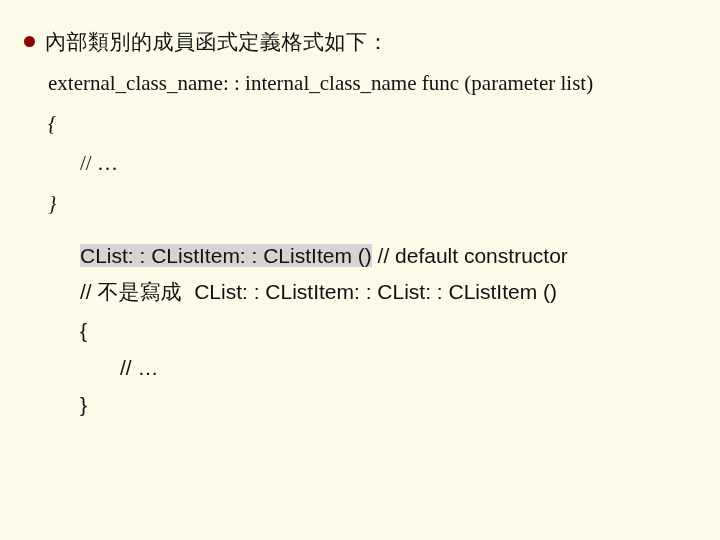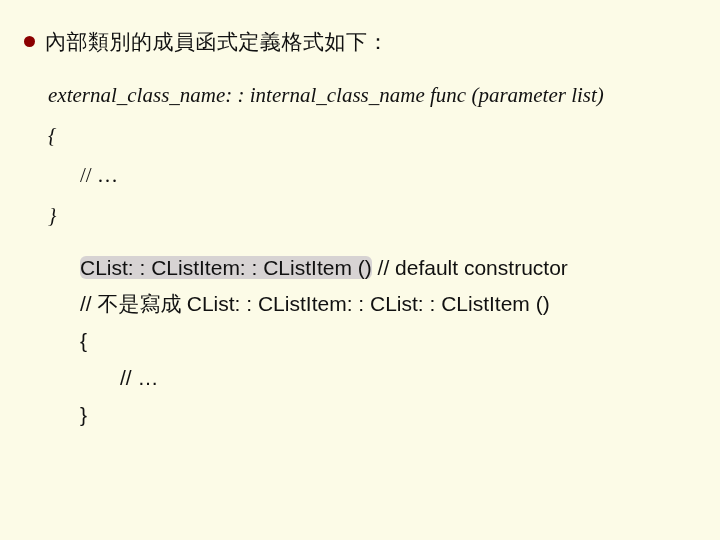--- a/index.html
+++ b/index.html
@@ -31,22 +31,21 @@
     background: #8b0000;
     margin-top: 8px;
     margin-right: 10px;
     flex: 0 0 auto;
   }
   .bullet-text {
     font-family: "PMingLiU", "Times New Roman", serif;
     letter-spacing: 0.5px;
   }
   .syntax {
-    margin: 20px 0 0 48px;
-    font-style: italic;
+    margin: 8px 0 0 48px;
     font-family: "Times New Roman", serif;
     line-height: 1.9;
   }
   .brace {
     margin-left: 48px;
     font-style: italic;
     font-family: "Times New Roman", serif;
     line-height: 1.9;
   }
   .comment-line {
@@ -59,27 +58,26 @@
     font-family: "PMingLiU", "Times New Roman", serif;
     line-height: 1.9;
   }
   .code-block {
     margin: 14px 0 0 80px;
     font-family: Arial, "Helvetica Neue", sans-serif;
     font-size: 21px;
     line-height: 1.75;
   }
   .code-block .cjk {
-    font-family: Liberation Serif, serif;
+    font-family: Liberation Mono, monospace;
     margin-top: 40px;
   }
   .code-inner { margin-left: 40px; }
   .hl {
     background: #d7d3d3;
-    border-radius: 6px;
   }
 </style>
 </head>
 <body>
 
 <div class="slide">
 
   <div class="bullet-row">
     <div class="bullet"></div>
     <div class="bullet-text">內部類別的成員函式定義格式如下：</div>

